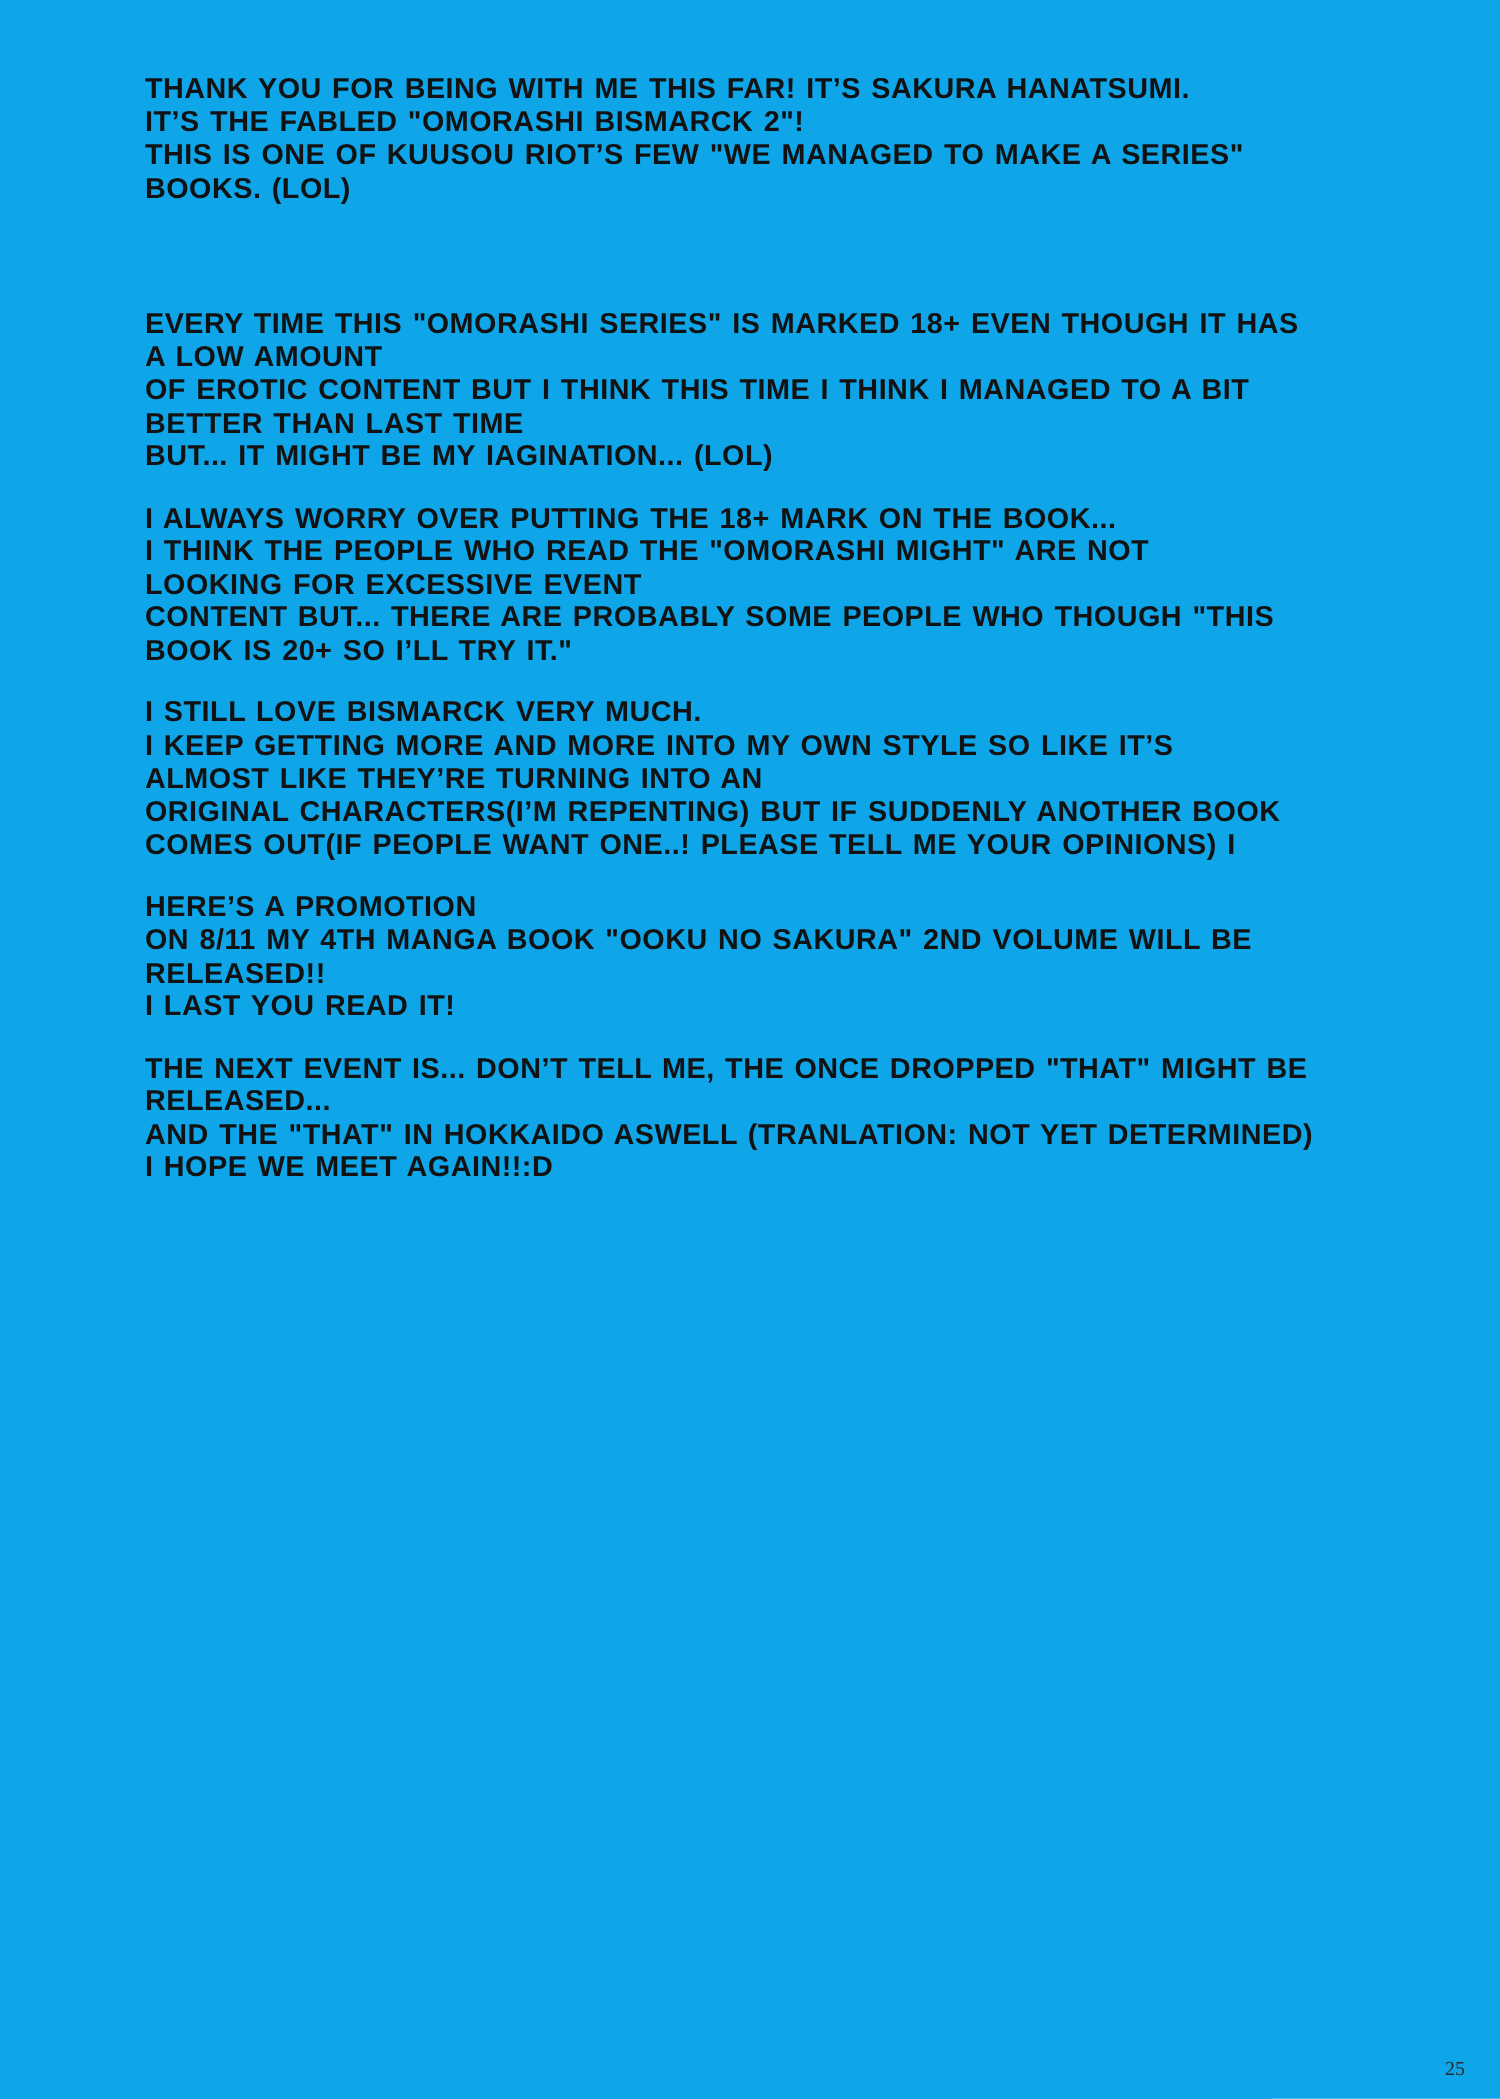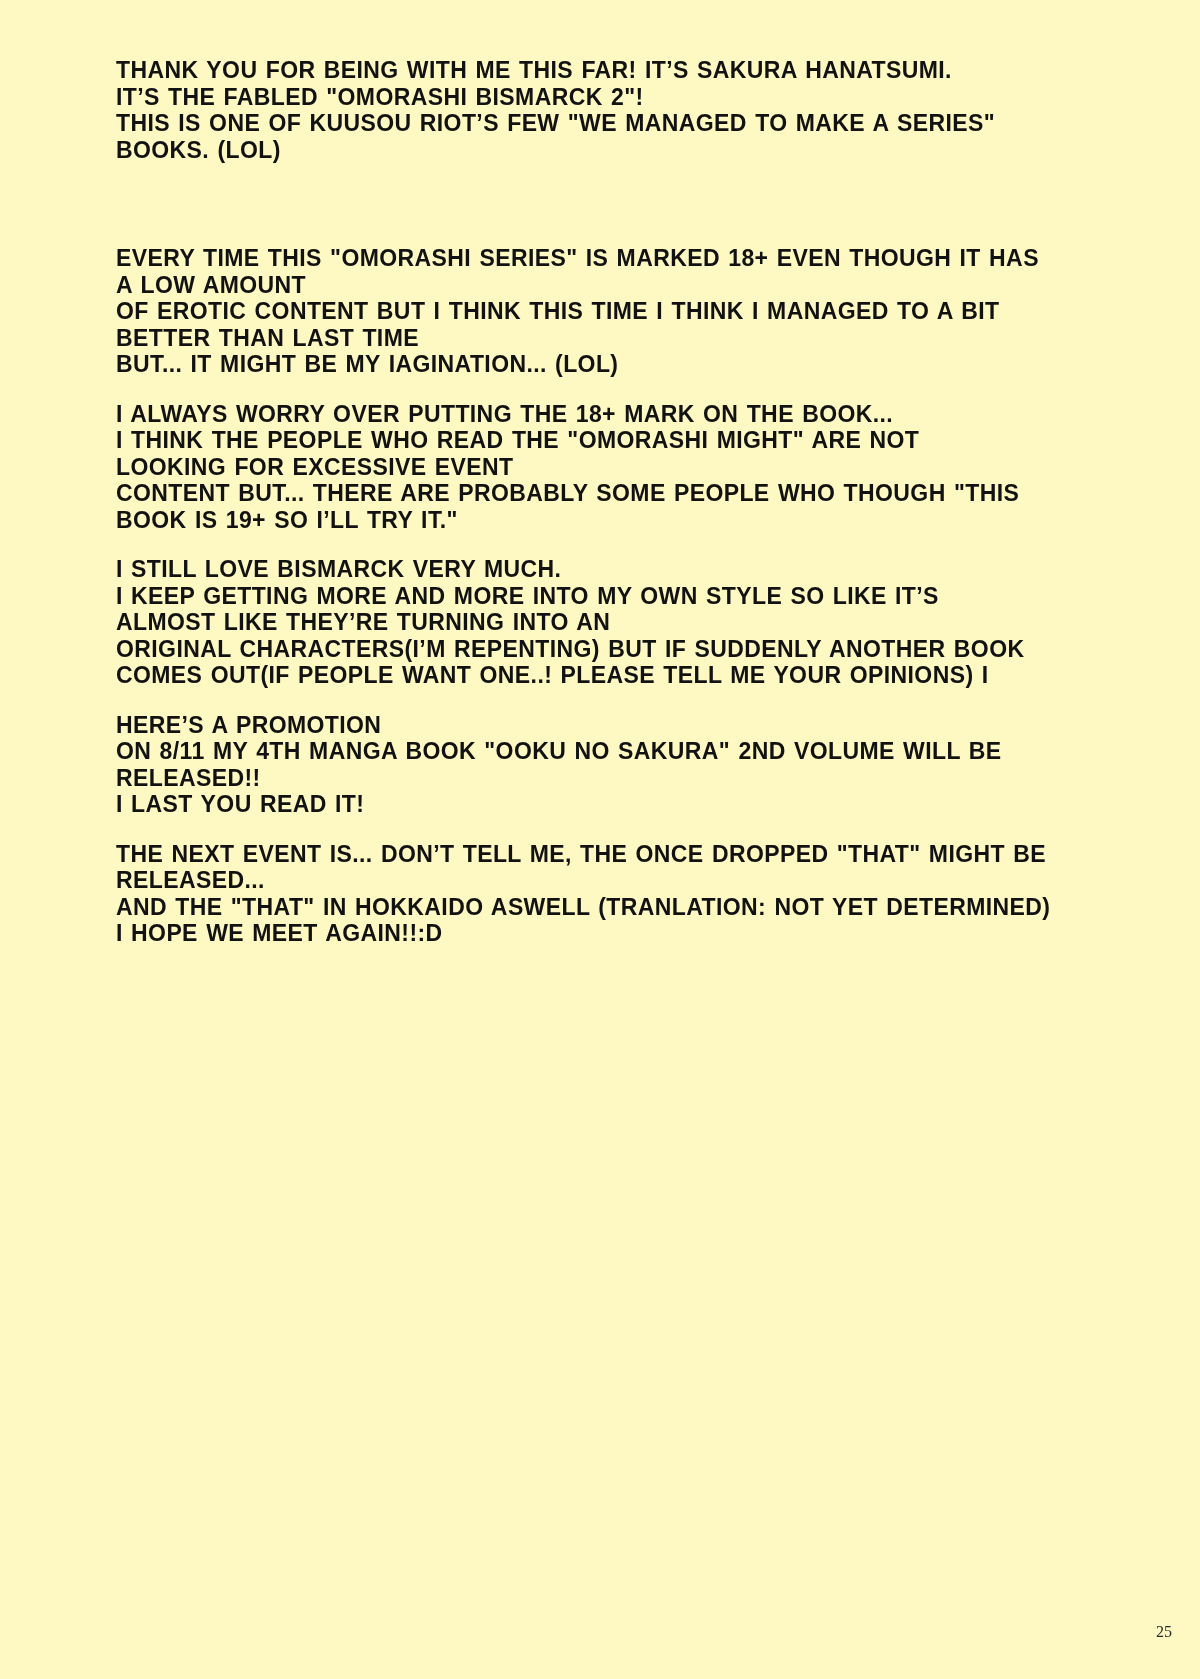--- a/index.html
+++ b/index.html
@@ -13,21 +13,21 @@
     position: relative;
     height: 1679px;
     font-family: "Liberation Sans", sans-serif;
     color: #121212;
     overflow: hidden;
   }
 
   .scan-page {
     position: absolute;
     inset: 0;
-    background: #fef9c3;
+    background: #0ea5e9;
   }
 
   .afterword-text {
     position: absolute;
     top: 57px;
     left: 116px;
     right: 70px;
   }
 
   .paragraph + .paragraph {
@@ -44,21 +44,21 @@
     line-height: 26.5px;
     font-weight: bold;
     letter-spacing: 0.4px;
     word-spacing: 1.5px;
     white-space: nowrap;
   }
 
   .page-number {
     position: absolute;
     right: 28px;
-    bottom: 38px;
+    bottom: 14px;
     font-family: "Liberation Serif", serif;
     font-size: 16px;
     font-weight: normal;
     color: #2b2b2b;
     letter-spacing: 0;
   }
 </style>
 </head>
 <body>
 
@@ -75,21 +75,21 @@
         <div class="line">A LOW AMOUNT</div>
         <div class="line">OF EROTIC CONTENT BUT I THINK THIS TIME I THINK I MANAGED TO A BIT</div>
         <div class="line">BETTER THAN LAST TIME</div>
         <div class="line">BUT... IT MIGHT BE MY IAGINATION... (LOL)</div>
       </div>
       <div class="paragraph">
         <div class="line">I ALWAYS WORRY OVER PUTTING THE 18+ MARK ON THE BOOK...</div>
         <div class="line">I THINK THE PEOPLE WHO READ THE "OMORASHI MIGHT" ARE NOT</div>
         <div class="line">LOOKING FOR EXCESSIVE EVENT</div>
         <div class="line">CONTENT BUT... THERE ARE PROBABLY SOME PEOPLE WHO THOUGH "THIS</div>
-        <div class="line">BOOK IS 19+ SO I’LL TRY IT."</div>
+        <div class="line">BOOK IS 20+ SO I’LL TRY IT."</div>
       </div>
       <div class="paragraph">
         <div class="line">I STILL LOVE BISMARCK VERY MUCH.</div>
         <div class="line">I KEEP GETTING MORE AND MORE INTO MY OWN STYLE SO LIKE IT’S</div>
         <div class="line">ALMOST LIKE THEY’RE TURNING INTO AN</div>
         <div class="line">ORIGINAL CHARACTERS(I’M REPENTING) BUT IF SUDDENLY ANOTHER BOOK</div>
         <div class="line">COMES OUT(IF PEOPLE WANT ONE..! PLEASE TELL ME YOUR OPINIONS) I</div>
       </div>
       <div class="paragraph">
         <div class="line">HERE’S A PROMOTION</div>

